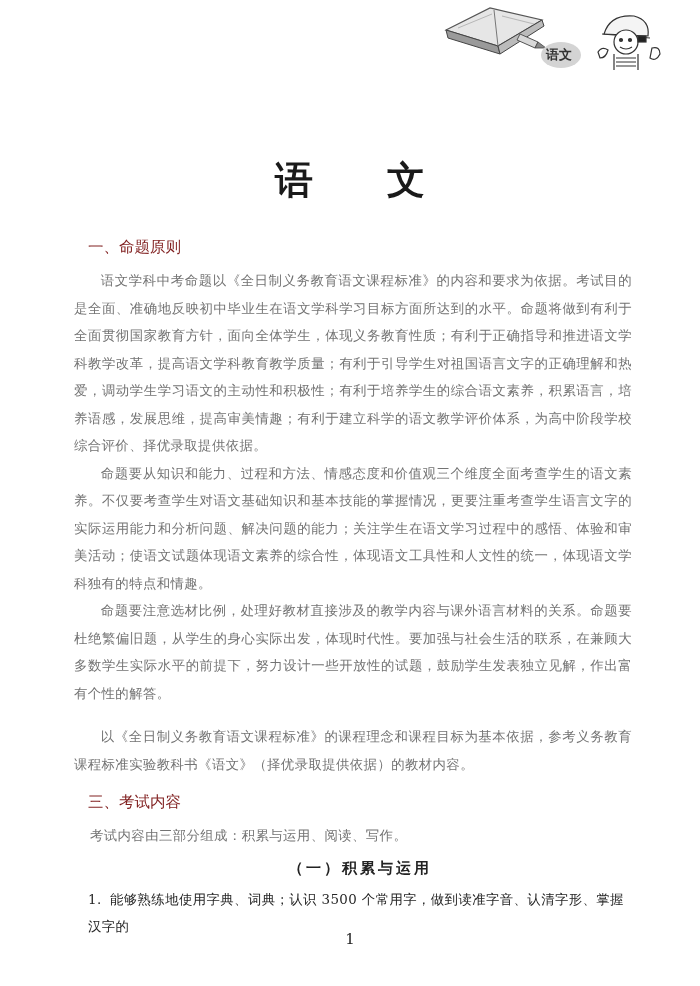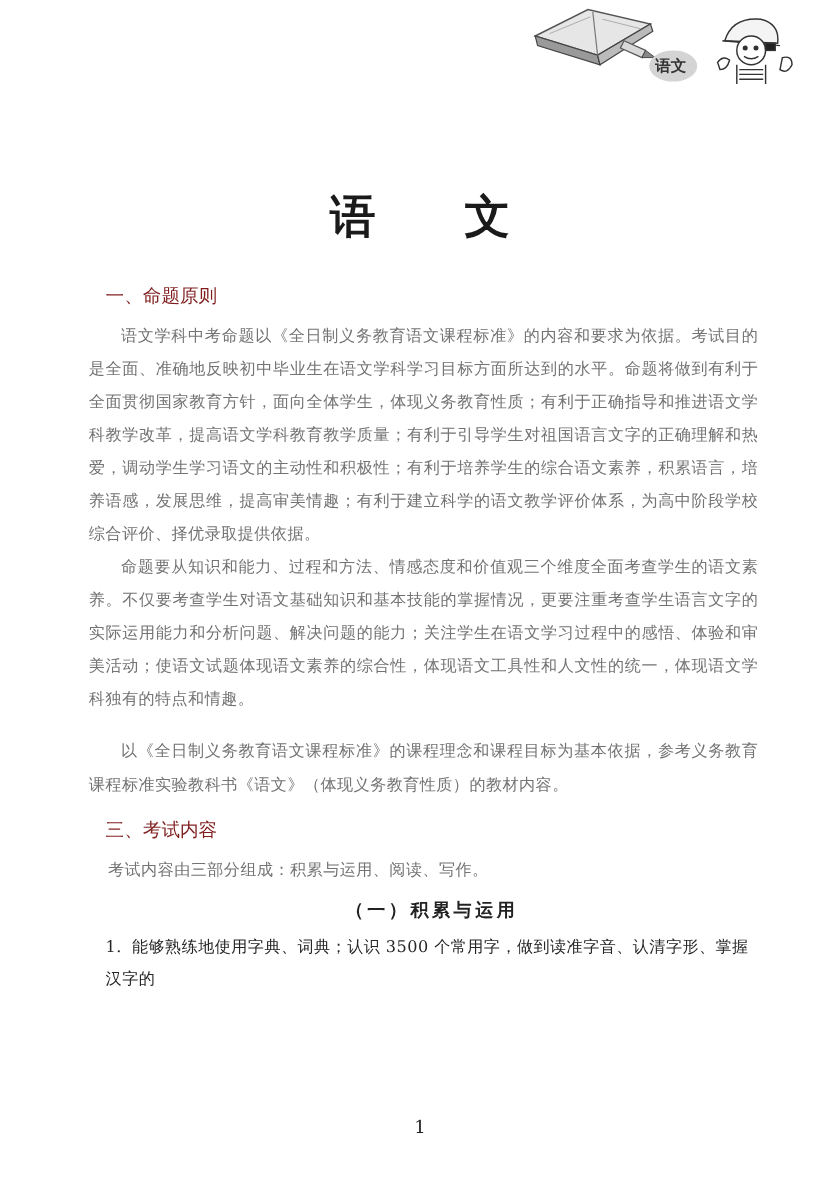--- a/index.html
+++ b/index.html
@@ -73,24 +73,25 @@
   <span style="position:absolute; left:108px; top:44px; font-family:'DejaVu Sans',sans-serif; font-weight:bold; font-size:13px; color:#333;">语文</span>
 </div>
 
 <div class="title">语文</div>
 
 <div class="content">
   <div class="h1">一、命题原则</div>
   <div class="gap-s"></div>
   <p class="p">语文学科中考命题以《全日制义务教育语文课程标准》的内容和要求为依据。考试目的是全面、准确地反映初中毕业生在语文学科学习目标方面所达到的水平。命题将做到有利于全面贯彻国家教育方针，面向全体学生，体现义务教育性质；有利于正确指导和推进语文学科教学改革，提高语文学科教育教学质量；有利于引导学生对祖国语言文字的正确理解和热爱，调动学生学习语文的主动性和积极性；有利于培养学生的综合语文素养，积累语言，培养语感，发展思维，提高审美情趣；有利于建立科学的语文教学评价体系，为高中阶段学校综合评价、择优录取提供依据。</p>
   <p class="p">命题要从知识和能力、过程和方法、情感态度和价值观三个维度全面考查学生的语文素养。不仅要考查学生对语文基础知识和基本技能的掌握情况，更要注重考查学生语言文字的实际运用能力和分析问题、解决问题的能力；关注学生在语文学习过程中的感悟、体验和审美活动；使语文试题体现语文素养的综合性，体现语文工具性和人文性的统一，体现语文学科独有的特点和情趣。</p>
+  <p class="p">命题要注意选材比例，处理好教材直接涉及的教学内容与课外语言材料的关系。命题要杜绝繁偏旧题，从学生的身心实际出发，体现时代性。要加强与社会生活的联系，在兼顾大多数学生实际水平的前提下，努力设计一些开放性的试题，鼓励学生发表独立见解，作出富有个性的解答。</p>
 
   <div class="gap-m"></div>
   <div class="gap-s"></div>
-  <p class="p">以《全日制义务教育语文课程标准》的课程理念和课程目标为基本依据，参考义务教育课程标准实验教科书《语文》（体现义务教育性质）的教材内容。</p>
+  <p class="p">以《全日制义务教育语文课程标准》的课程理念和课程目标为基本依据，参考义务教育课程标准实验教科书《语文》（择优录取提供依据）的教材内容。</p>
 
   <div class="gap-m"></div>
   <div class="h1">三、考试内容</div>
   <div class="gap-s"></div>
   <p class="p noindent">考试内容由三部分组成：积累与运用、阅读、写作。</p>
 
   <div class="sub">（一）积累与运用</div>
   <div class="item">
     <span class="num">1.</span><span>能够熟练地使用字典、词典；认识 3500 个常用字，做到读准字音、认清字形、掌握汉字的</span>
   </div>

